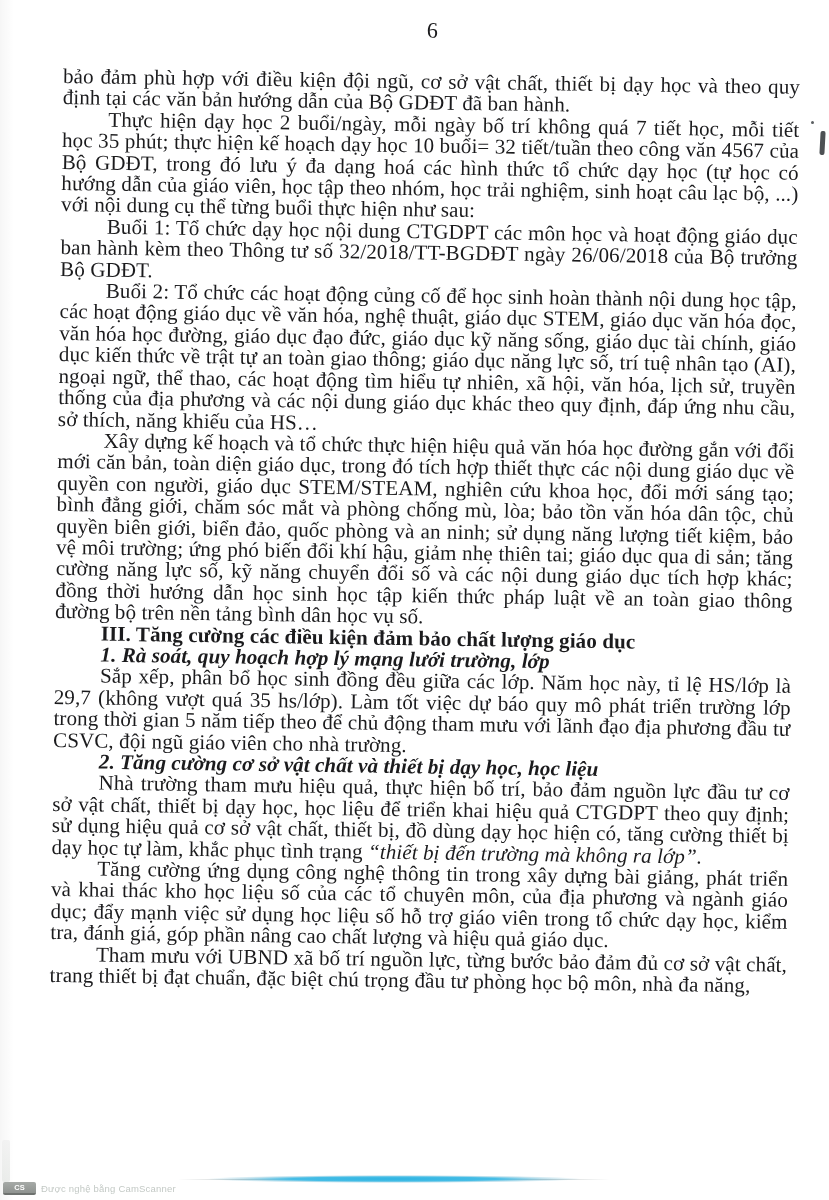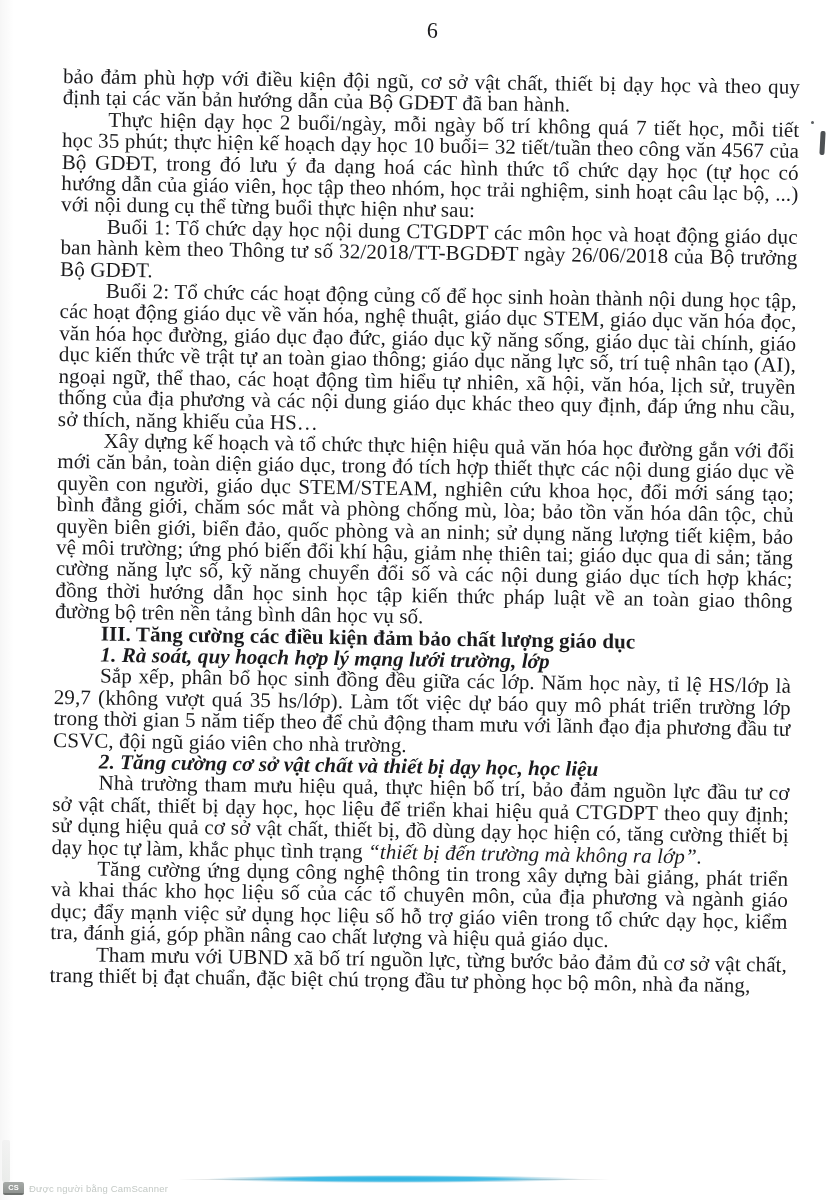--- a/index.html
+++ b/index.html
@@ -66,21 +66,21 @@
     border-radius:50%;
     background:radial-gradient(closest-side, #2eb4e2 0%, #46bde6 55%, rgba(120,190,215,.45) 80%, rgba(120,190,215,0) 100%);
   }
   
   .watermark{
     position:absolute;left:3px;top:1182px;
     display:flex;align-items:center;gap:5px;
     font-family:"Liberation Sans","DejaVu Sans",sans-serif;
   }
   .cs-badge{
-    width:21px;height:13px;border-radius:2px;
+    width:33px;height:13px;border-radius:2px;
     background:linear-gradient(#a6aaa7,#8f9390);
     border-bottom:2px solid #6e726f;
     color:#ffffff;font-size:7.5px;font-weight:bold;
     display:flex;align-items:center;justify-content:center;
     box-sizing:border-box;
   }
   .cs-text{
     color:#c3c9c5;font-size:9.5px;letter-spacing:.2px;
   }
 </style>
@@ -111,14 +111,14 @@
 <span class="mark-dash"></span>
 <span class="mark-smudge"></span>
 
 <div class="blue-streak-wrap">
   <div class="blue-streak-line"></div>
   <div class="blue-streak"></div>
 </div>
 
 <div class="watermark">
   <span class="cs-badge">CS</span>
-  <span class="cs-text">Được người bằng CamScanner</span>
+  <span class="cs-text">Được nghệ bằng CamScanner</span>
 </div>
 
 </body></html>

